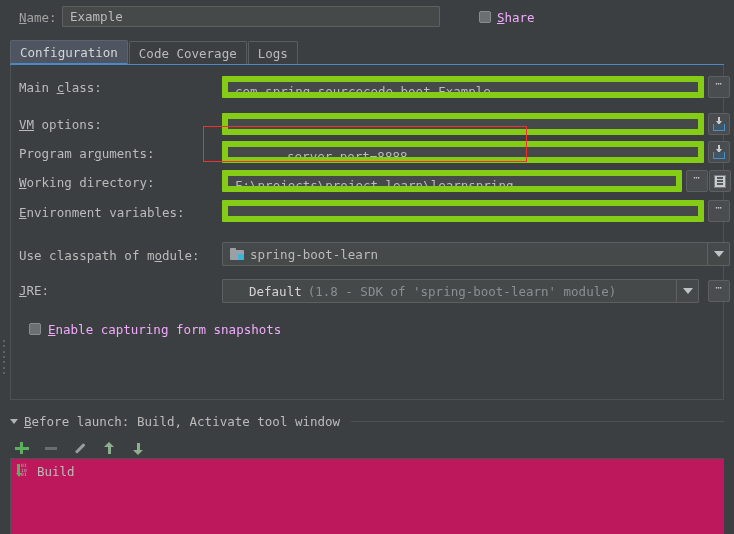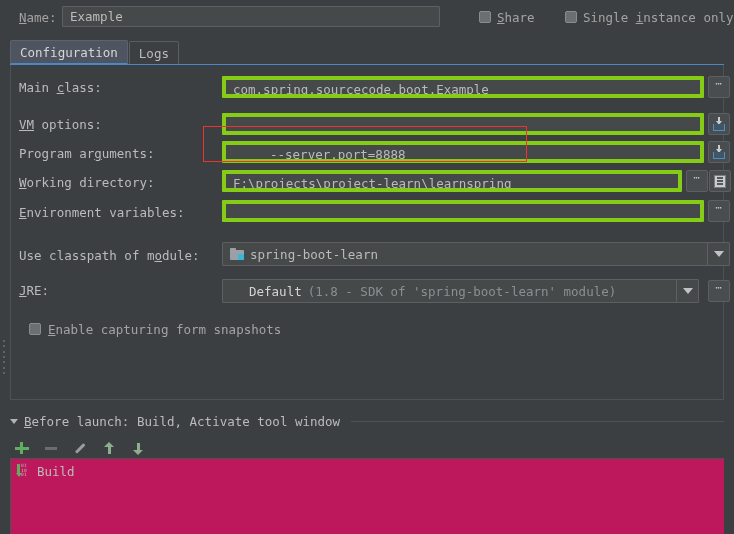--- a/index.html
+++ b/index.html
@@ -60,21 +60,21 @@
   .checkbox {
     width: 12px; height: 12px;
     background: #6b6f71;
     border: 1px solid #8a8d8f;
     border-radius: 2px;
     box-sizing: border-box;
     flex: 0 0 auto;
     position: relative;
     top: -1px;
   }
-  .chk-label { color: #a3a3a3; text-align: center; }
+  .chk-label { color: #f0abfc; text-align: center; }
   .chk-label .mn { text-decoration: underline; }
 
   
   .tabs {
     position: absolute;
     top: 40px; left: 10px;
     height: 25px;
     display: flex;
     align-items: flex-end;
   }
@@ -120,21 +120,21 @@
   .row-label {
     position: absolute;
     color: #bbbbbb;
     white-space: nowrap;
   }
   .row-label .mn { text-decoration: underline; }
 
   .field {
     position: absolute;
     background: #45494a;
-    border: 4px solid #84cc16;
+    border: 6px solid #84cc16;
     border-radius: 1px;
     box-sizing: border-box;
     color: #bbbbbb;
     line-height: 20px;
     padding-left: 7px;
     white-space: nowrap;
     overflow: hidden;
     height: 22px;
   }
   .field.empty { color: #45494a; }
@@ -436,28 +436,25 @@
   <div class="name-label">
     <span class="mn">N</span><span>ame:</span>
   </div>
   <div class="name-input">Example</div>
 
   <div class="chk-wrap chk-share">
     <span class="checkbox"></span>
     <span class="chk-label"><span class="mn">S</span>hare</span>
   </div>
 
-  <div class="chk-wrap chk-single">
-    <span class="checkbox"></span>
-    <span class="chk-label">Single <span class="mn">i</span>nstance only</span>
-  </div>
 </div>
 
 <div class="tabs">
   <div class="tab active">Configuration</div>
+  <div class="tab">Code Coverage</div>
   <div class="tab">Logs</div>
 </div>
 <div class="tab-underline"></div>
 
 <div class="config-panel"></div>
 
 <div class="row-label" style="left:19px; top:80px;">
   Main <span class="mn">c</span>lass:
 </div>
 <div class="field" style="left:222px; top:76px; width:482px;">com.spring.sourcecode.boot.Example</div>

